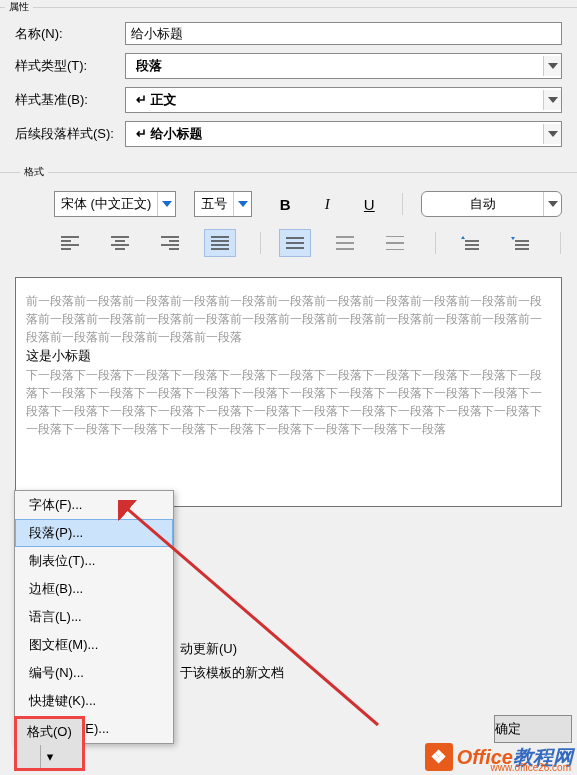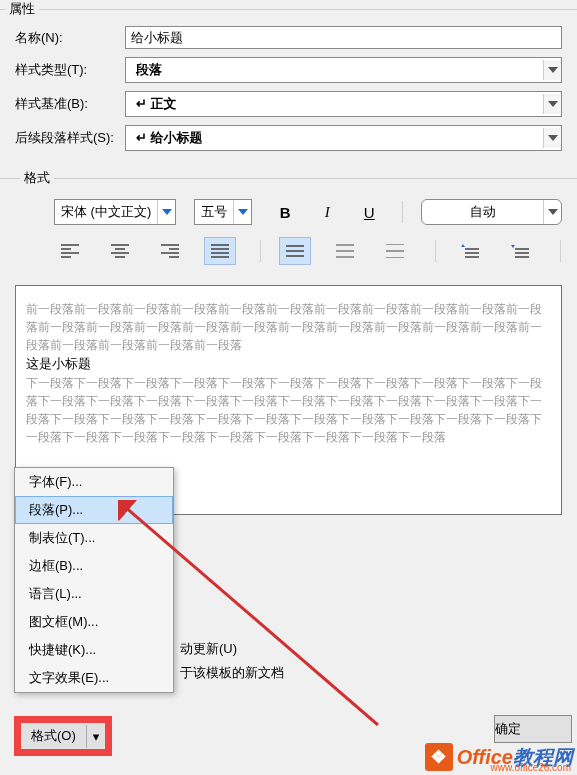--- a/index.html
+++ b/index.html
@@ -1,18 +1,18 @@
 <!DOCTYPE html>
 <html><head>
 <meta charset="utf-8">
 <style>
 * { box-sizing: border-box; font-family: "Microsoft YaHei", SimSun, Arial, sans-serif; }
 body { margin: 0; background: #f0f0f0; width: 577px; height: 775px; position: relative; overflow: hidden; font-size: 13px; color: #000;}
 fieldset { border: 1px solid #ccc; margin: 0; padding: 0;}
-legend { font-size: 13px; padding: 0 4px; margin-left: 5px;}
+legend { font-size: 10px; padding: 0 4px; margin-left: 5px;}
 
 
 .props { border-left: none; border-right: none; border-bottom: none; padding-bottom: 10px; border-top:1px solid #d0d0d0;}
 .props .row { display: flex; align-items: center; margin: 8px 15px; }
 .props .label { width: 110px; }
 .props input[type=text] { flex: 1; border: 1px solid #8a8a8a; padding: 3px 5px; font-size: 13px;}
 .props .combo { flex: 1; display: flex; border: 1px solid #8a8a8a; background:#fff; align-items: center;}
 .props .combo .ctext { flex: 1; padding: 3px 10px; font-weight: bold;}
 .props .combo .arrow { width: 18px; height:20px; display:flex; align-items:center; justify-content:center; border-left:1px solid #ccc; background:#f5f5f5;}
 
@@ -28,28 +28,28 @@
 
 
 .pbtn { width:32px; height:28px; border:1px solid transparent; display:flex; align-items:center; justify-content:center; margin-right:6px; }
 .pbtn.active { border:1px solid #a3bde3; background:#cfe3fa;}
 
 
 .preview { border:1px solid #737373; background:#fff; margin:0 15px; padding:14px 10px 10px; height:230px; color:#999; font-size:12px; line-height:1.5; overflow:hidden;}
 .preview .current { color:#000; font-size:13px;}
 
 
-.popup { position:absolute; left:14px; top:467px; width:160px; background:#f5f5f5; border:1px solid #999; box-shadow:2px 2px 6px rgba(0,0,0,0.25);}
+.popup { position:absolute; left:14px; top:490px; width:160px; background:#f5f5f5; border:1px solid #999; box-shadow:2px 2px 6px rgba(0,0,0,0.25);}
 .popup .item { padding:5px 14px; font-size:13px; cursor:default;}
 .popup .item.hover { background:#cce4fb; border:1px solid #7ab1e8; padding:4px 13px;}
 
 
 .options { position:absolute; left:180px; top:640px;}
 .options div { margin-bottom:6px;}
-.format-btn { position:absolute; left:14px; top:716px; border:7px solid #ef4444; background:#e1e1e1; display:flex; align-items:center;}
+.format-btn { position:absolute; left:14px; top:716px; border:3px solid #ef4444; background:#e1e1e1; display:flex; align-items:center;flex-direction:column;}
 .format-btn .ftext { padding:4px 10px;}
 .format-btn .farr { padding:4px 6px; border-left:1px solid #aaa;}
 .ok-btn { position:absolute; right:5px; top:715px; width:78px; height:28px; border:1px solid #8a8a8a; background:#e1e1e1; display:flex; align-items:center; }
 
 
 .arrow-annot { position:absolute; left:118px; top:500px; pointer-events:none;}
 
 
 .wm { position:absolute; right:4px; bottom:4px; display:flex; align-items:center; font-weight:bold;}
 .wm .ic { width:28px; height:28px; background:#e85c1b; display:flex; align-items:center; justify-content:center; color:#fff; font-size:18px; border-radius:3px; margin-right:4px;}
@@ -221,20 +221,21 @@
   <div>下一段落下一段落下一段落下一段落下一段落下一段落下一段落下一段落下一段落下一段落下一段落下一段落下一段落下一段落下一段落下一段落下一段落下一段落下一段落下一段落下一段落下一段落下一段落下一段落下一段落下一段落下一段落下一段落下一段落下一段落下一段落下一段落下一段落下一段落下一段落下一段落下一段落下一段落下一段落下一段落下一段落</div>
 </div>
 
 <div class="popup">
   <div class="item">字体(F)...</div>
   <div class="item hover">段落(P)...</div>
   <div class="item">制表位(T)...</div>
   <div class="item">边框(B)...</div>
   <div class="item">语言(L)...</div>
   <div class="item">图文框(M)...</div>
+  <div class="item">编号(N)...</div>
   <div class="item">快捷键(K)...</div>
   <div class="item">文字效果(E)...</div>
 </div>
 
 <div class="options">
   <div>动更新(U)</div>
   <div>于该模板的新文档</div>
 </div>
 
 <div class="format-btn">

